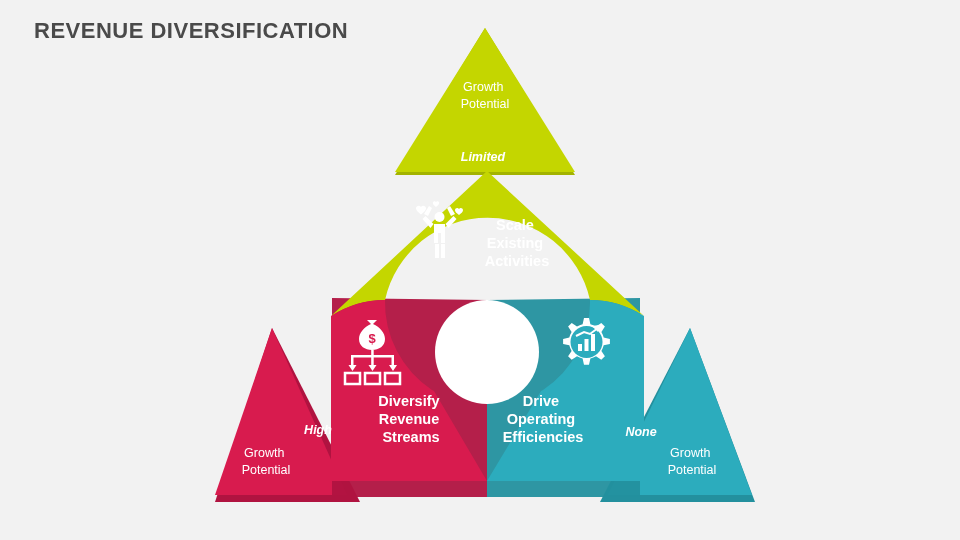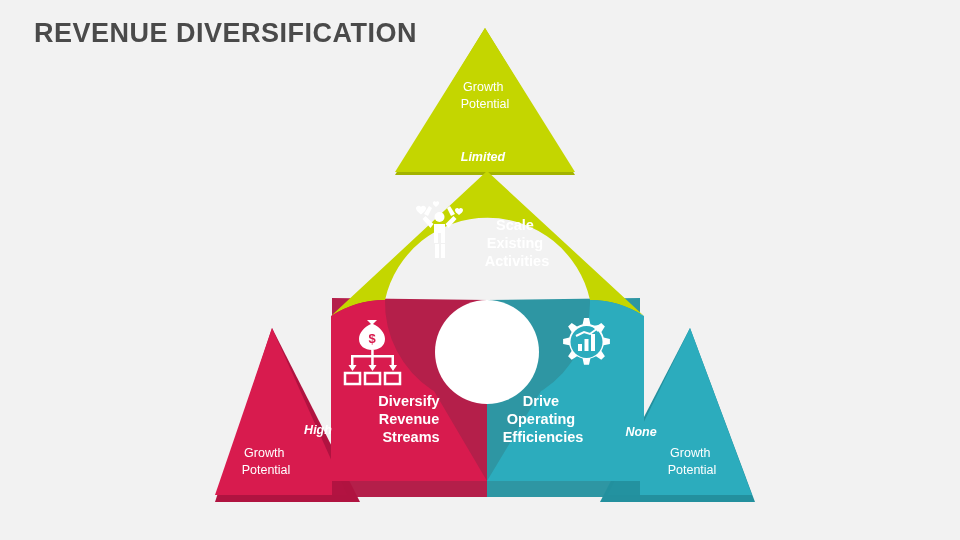--- a/index.html
+++ b/index.html
@@ -7,21 +7,21 @@
     width:960px; height:540px;
     background:#f2f2f2;
     font-family:"Liberation Sans", sans-serif;
     overflow:hidden;
     position:relative;
   }
   #slide { position:absolute; inset:0; }
   #title {
     position:absolute;
     left:34px; top:18px;
-    font-size:27px;
+    font-size:22px;
     font-weight:bold;
     color:#4a4a4a;
     letter-spacing:0.5px;
     white-space:nowrap;
   }
   svg.diagram { position:absolute; left:0; top:0; width:960px; height:540px; }
   .seg-label {
     fill:#ffffff;
     font-family:"Liberation Sans", sans-serif;
     font-size:14.5px;

